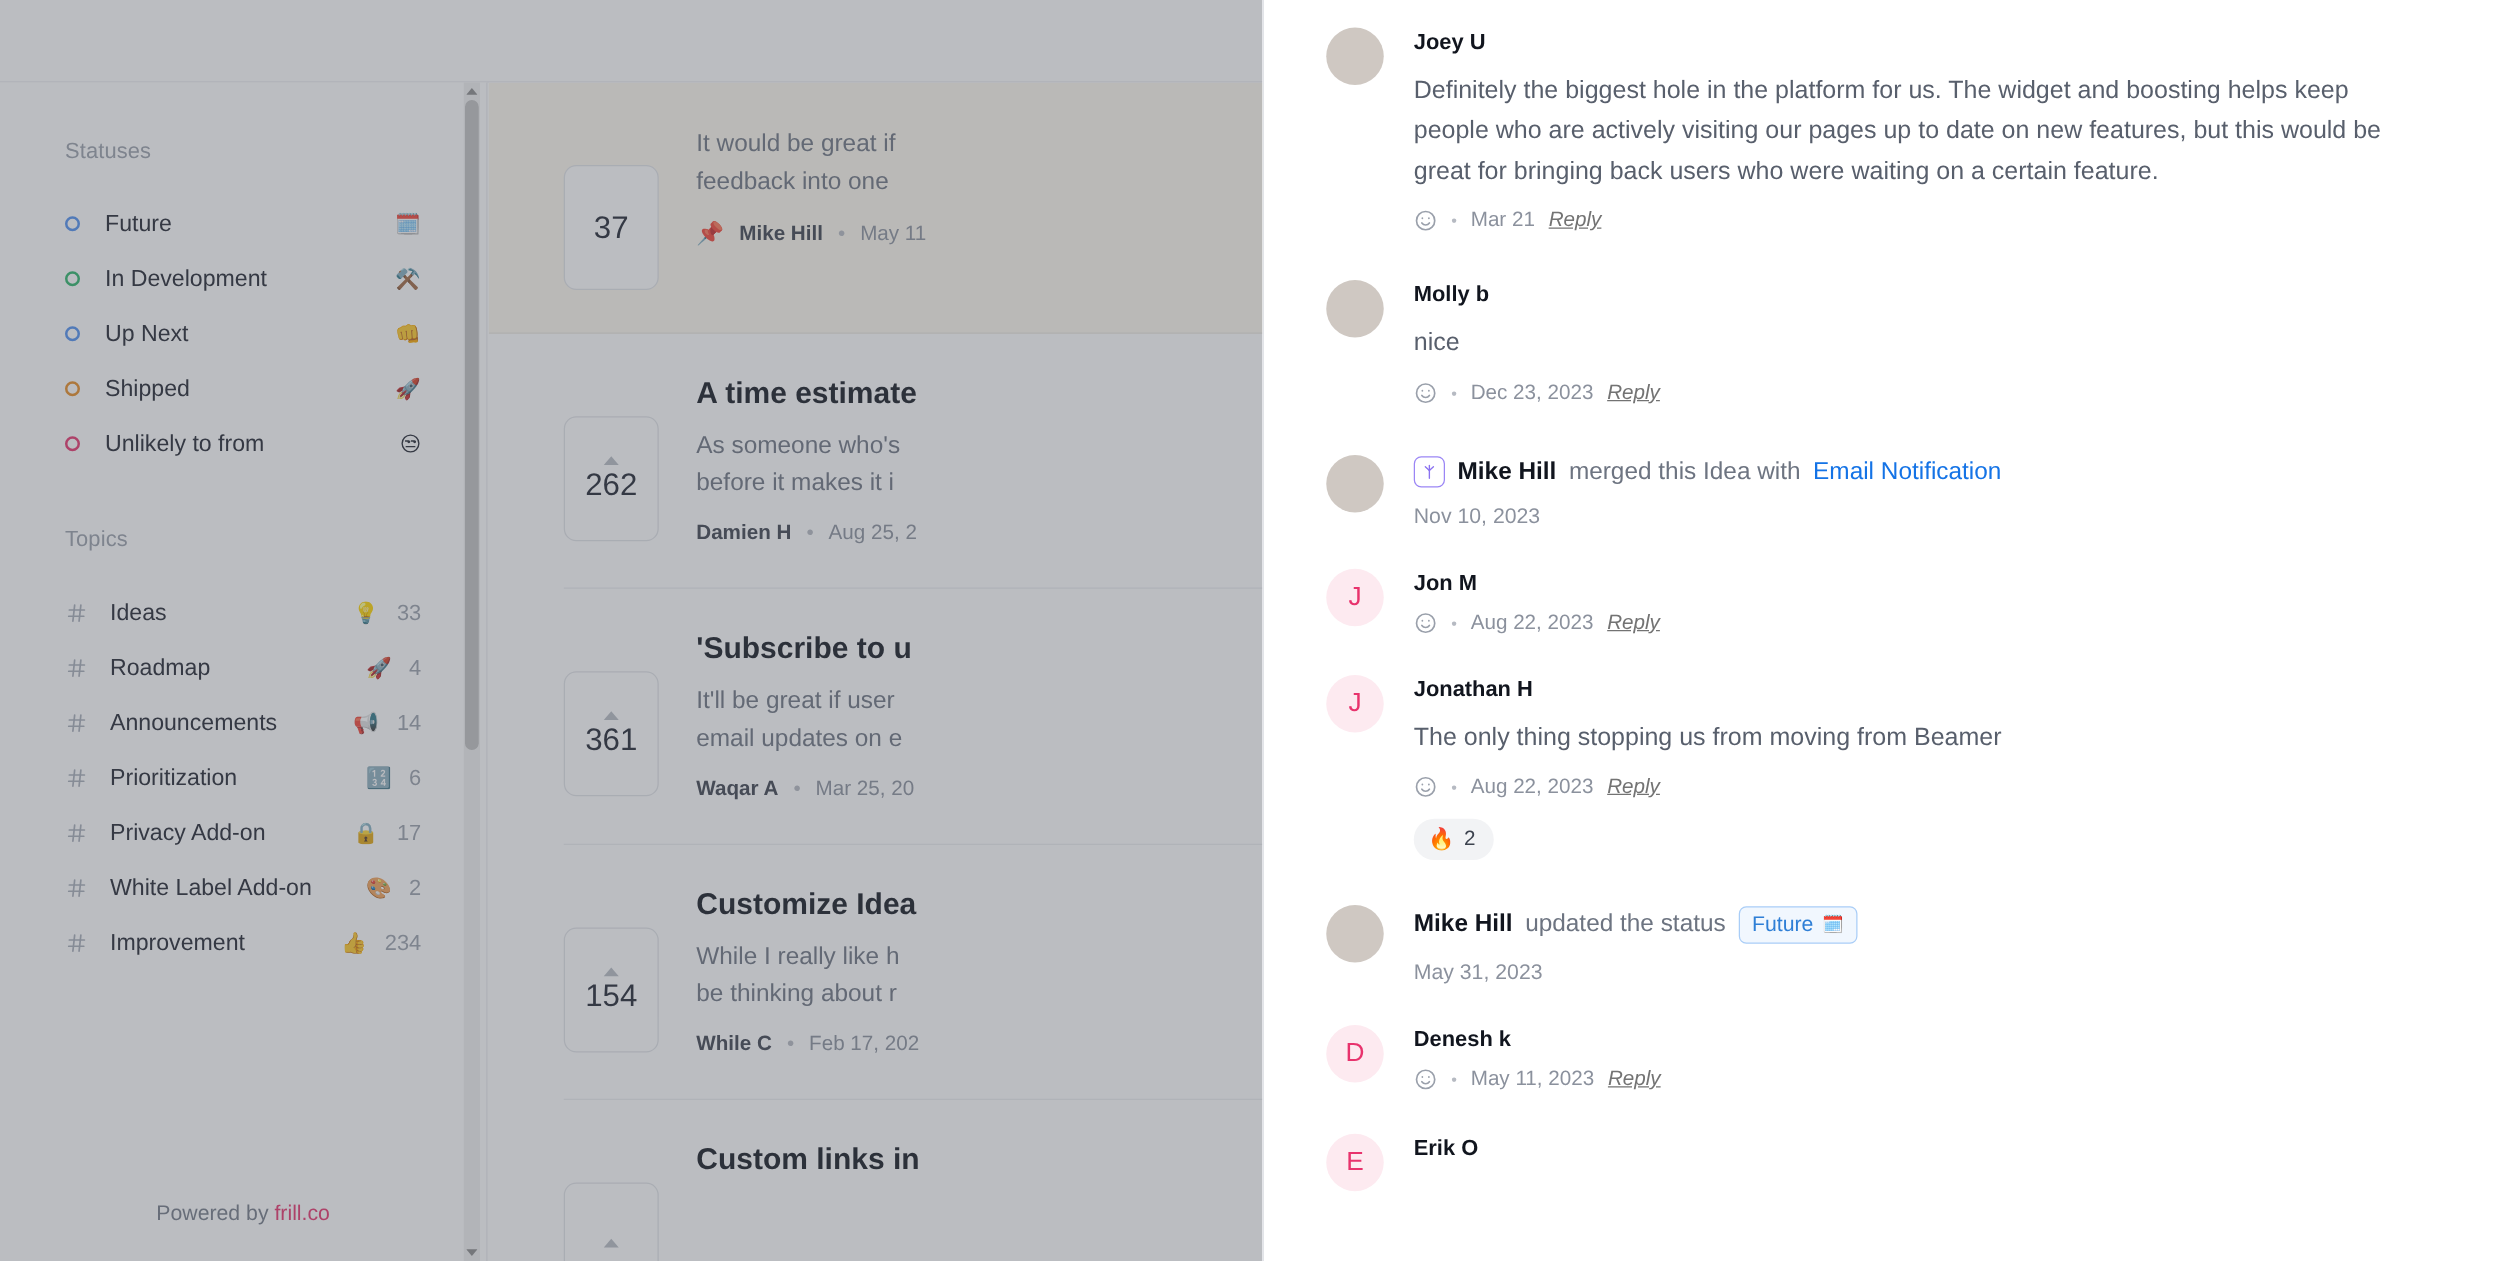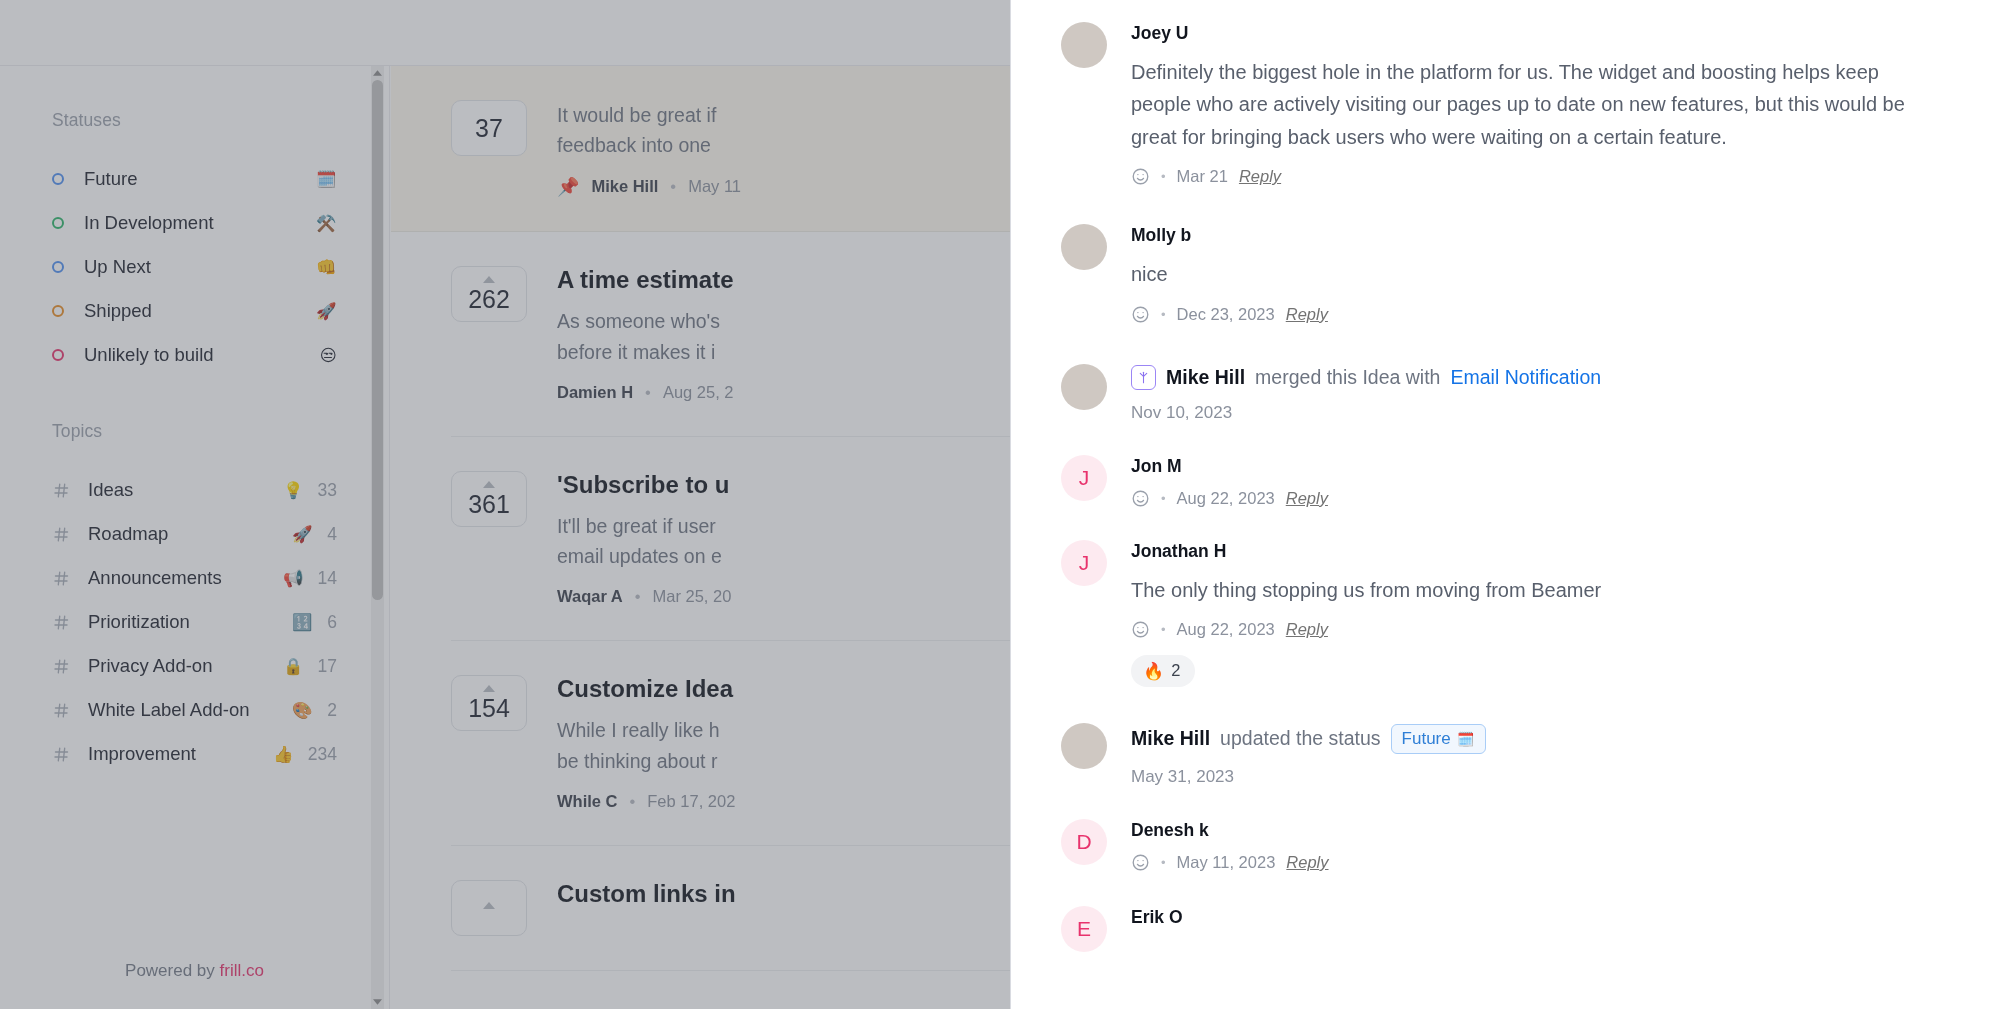--- a/index.html
+++ b/index.html
@@ -102,24 +102,24 @@
     background: #ffffff; overflow: hidden;
   }
   .card {
     display: flex; align-items: flex-start; gap: 30px;
     padding: 34px 0 34px 0;
     margin: 0 60px;
     border-bottom: 1px solid #edeef1;
   }
   .card.pinned { background: #fdf8ee; margin: 0; padding-left: 60px; padding-right: 60px; border-bottom-color:#ece9e2;}
   .votebox {
-    width: 76px; height: 56px; flex: none;
+    width: 76px; height: 100px; flex: none;
     border: 1px solid #e2e4e8; border-radius: 10px;
     display: flex; flex-direction: column; align-items: center; justify-content: center;
-    gap: 4px; background: #fff;
+    gap: 4px; background: #fff; margin-top: 32px;
   }
   .votebox .caret { width: 0; height: 0; border-left: 6px solid transparent; border-right: 6px solid transparent; border-bottom: 7px solid #b8bcc4; }
   .votebox .num { font-size: 25px; color: #1e2330; font-weight: 400; line-height: 1; }
   .card-body { flex: 1; min-width: 0; }
   .card-title { font-size: 24px; font-weight: 700; color: #12161f; margin-bottom: 12px; white-space: nowrap; }
   .card-desc { font-size: 19.5px; color: #6d7481; line-height: 1.55; margin-bottom: 16px; }
   .card-meta { display: flex; align-items: center; gap: 12px; font-size: 16.5px; color: #8b919d; white-space: nowrap; }
   .card-meta .author { font-weight: 700; color: #3c424e; }
   .card-meta .sep { color: #b6bac2; }
   .pin { color: #e7912a; font-family: "DejaVu Sans", sans-serif; font-size: 18px; }
@@ -272,21 +272,21 @@
             <span class="sb-label">Up Next</span>
             <span class="sb-emoji">👊</span>
           </div>
           <div class="sb-row">
             <span class="dot" style="border-color:#e88c23"></span>
             <span class="sb-label">Shipped</span>
             <span class="sb-emoji">🚀</span>
           </div>
           <div class="sb-row">
             <span class="dot" style="border-color:#e8336d"></span>
-            <span class="sb-label">Unlikely to build</span>
+            <span class="sb-label">Unlikely to from</span>
             <span class="sb-emoji">😒</span>
           </div>
         </div>
 
         <div class="sb-group">
           <div class="sb-heading">Topics</div>
 
           <div class="sb-row">
             <span class="hashicon">
               <svg width="17" height="17" viewBox="0 0 24 24" fill="none" stroke="#a7adb8" stroke-width="1.9" stroke-linecap="round">

